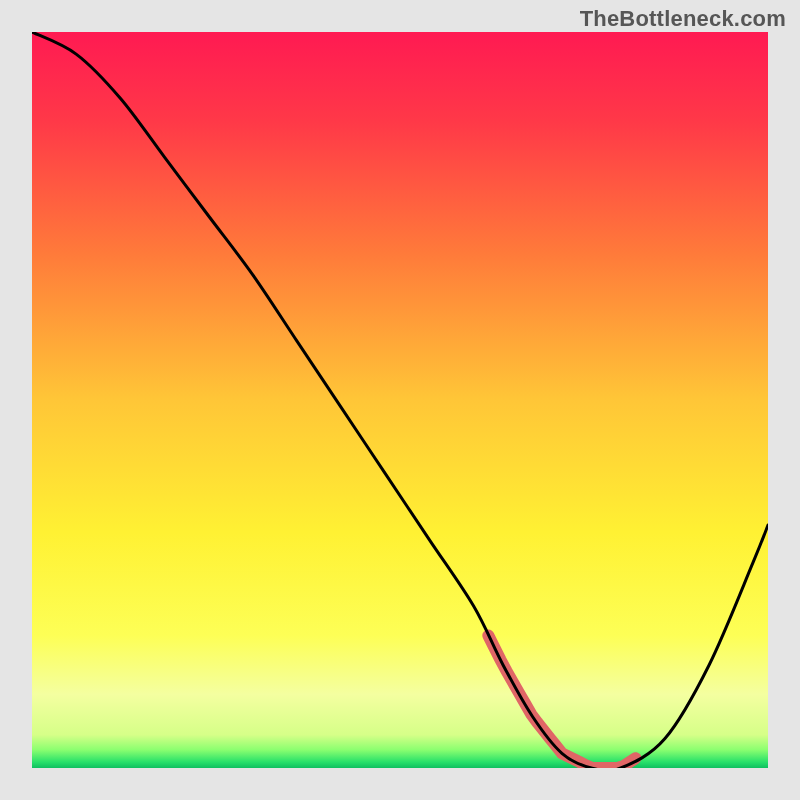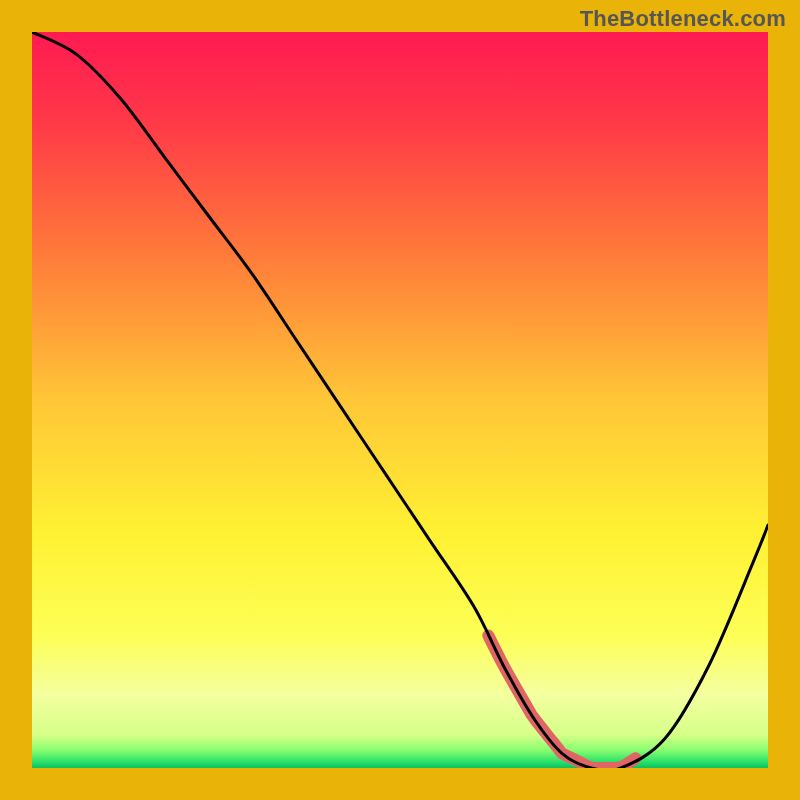--- a/index.html
+++ b/index.html
@@ -8,21 +8,21 @@
     width: 800px;
     height: 800px;
     background: #000;
     font-family: Arial, Helvetica, sans-serif;
     overflow: hidden;
   }
   .frame {
     position: relative;
     width: 800px;
     height: 800px;
-    background: #eab308;
+    background: #e5e5e5;
   }
   .watermark {
     position: absolute;
     top: 6px;
     right: 14px;
     color: #565656;
     font-size: 22px;
     font-weight: 600;
     letter-spacing: 0.2px;
     z-index: 30;

